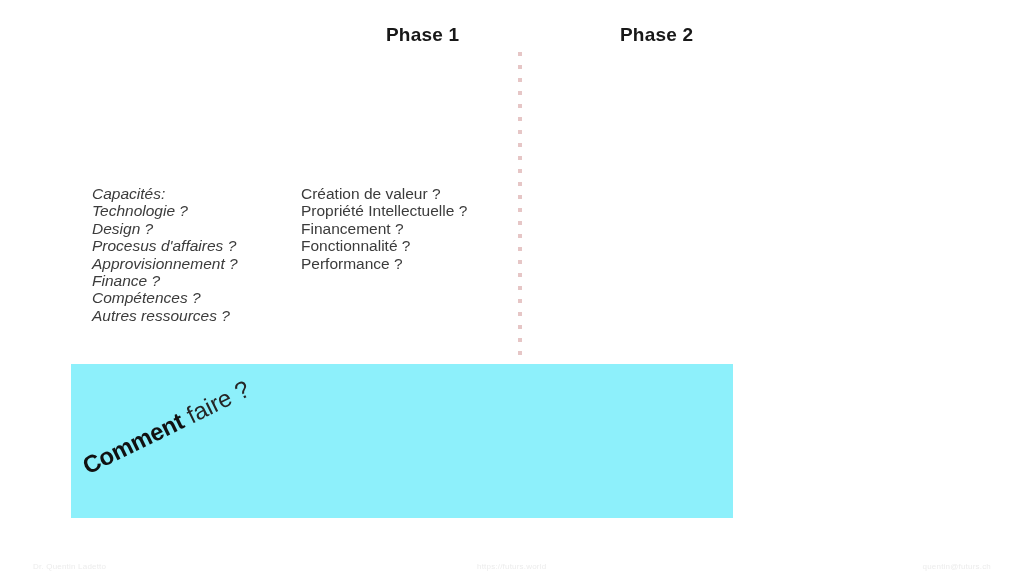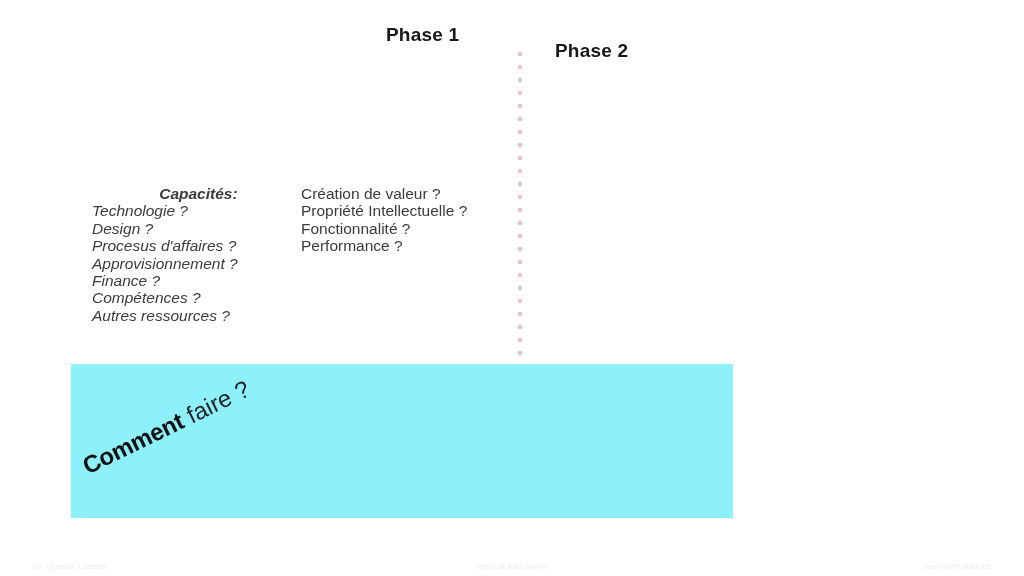--- a/index.html
+++ b/index.html
@@ -24,21 +24,21 @@
   .phase-title {
     position: absolute;
     font-family: "Liberation Sans", sans-serif;
     font-weight: bold;
     font-size: 19px;
     letter-spacing: 0.2px;
     color: #181818;
     white-space: nowrap;
   }
   #phase-1 { left: 386px; top: 24px; }
-  #phase-2 { left: 555px; top: 24px; margin-top: 16px; }
+  #phase-2 { left: 620px; top: 24px; }
 
   
   .divider {
     position: absolute;
     left: 518px;
     top: 52px;
     width: 4px;
     height: 466px;
     background-image: linear-gradient(
         to bottom,
@@ -59,23 +59,22 @@
     line-height: 17.4px;
   }
   .col .line { white-space: nowrap; display: block; }
 
   #col-capacites {
     left: 92px;
     top: 185px;
     font-style: italic;
   }
   #col-capacites .heading {
-    font-weight: bold;
+    font-weight: normal;
     font-style: italic;
-    text-align: right;
   }
 
   #col-phase2 {
     left: 301px;
     top: 185px;
     font-style: normal;
   }
 
   
   .band {
@@ -142,20 +141,21 @@
     <span class="line">Procesus d'affaires ?</span>
     <span class="line">Approvisionnement ?</span>
     <span class="line">Finance ?</span>
     <span class="line">Compétences ?</span>
     <span class="line">Autres ressources ?</span>
   </div>
 
   <div class="col" id="col-phase2">
     <span class="line">Création de valeur ?</span>
     <span class="line">Propriété Intellectuelle ?</span>
+    <span class="line">Financement ?</span>
     <span class="line">Fonctionnalité ?</span>
     <span class="line">Performance ?</span>
   </div>
 
   <div class="band"></div>
 
   <div class="rotated-label">
     <span class="strong">Comment</span><span class="light"> faire ?</span>
   </div>
 

